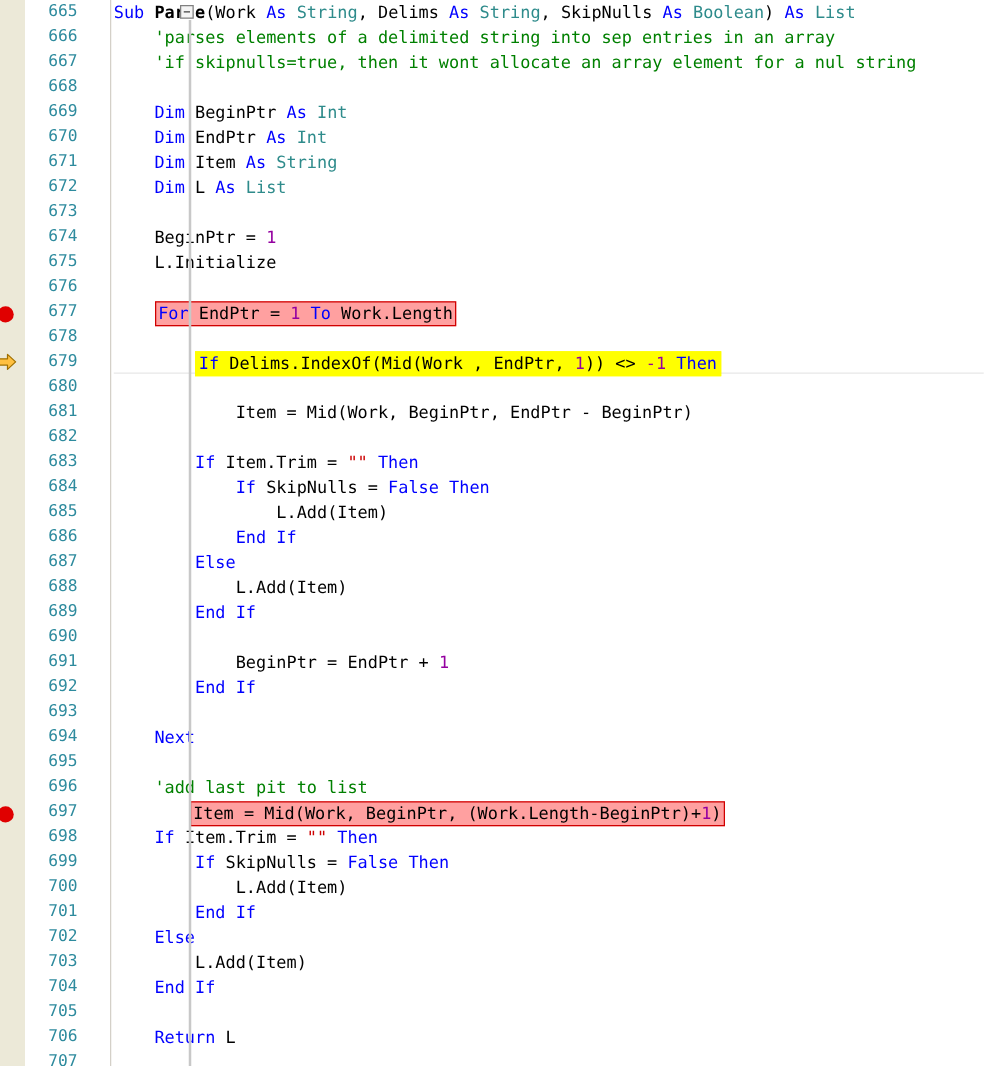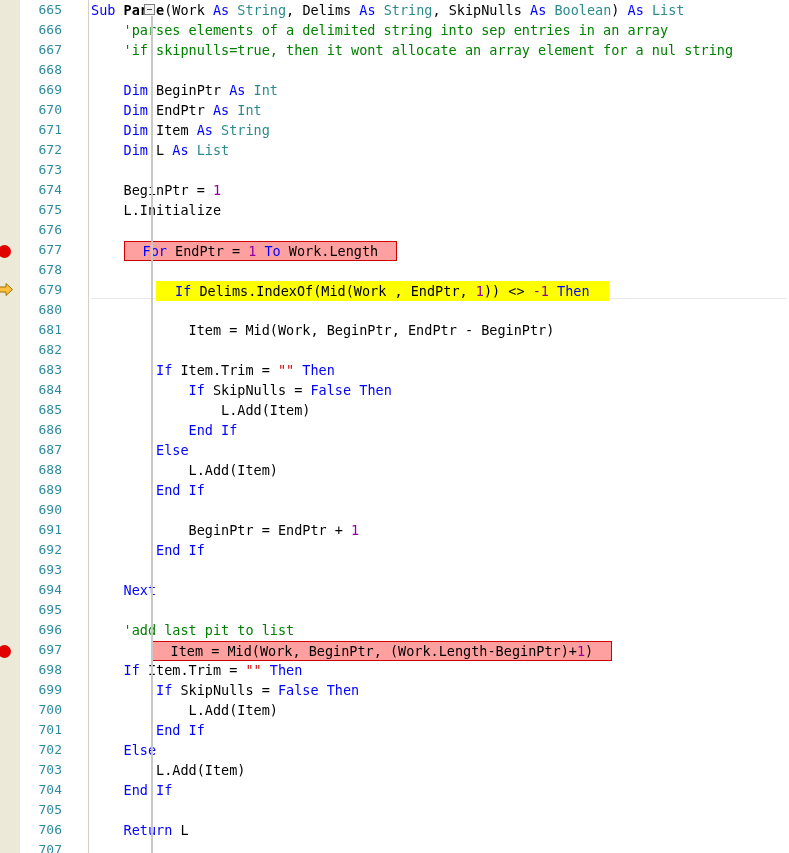--- a/index.html
+++ b/index.html
@@ -108,21 +108,21 @@
     line-height: 20px;
     color: #000000;
     z-index: 1;
   }
   .code .seg { display: inline; }
 
   
   .hl {
     display: inline-block;
     line-height: 18px;
-    padding: 0 18px;
+    padding: 0 2px;
     margin-top: 1px;
     box-sizing: border-box;
   }
   .hl-break {
     background: #ffa0a0;
     border: 1px solid #d00000;
   }
   .hl-current {
     background: #ffff00;
     border: 1px solid #ffff00;

